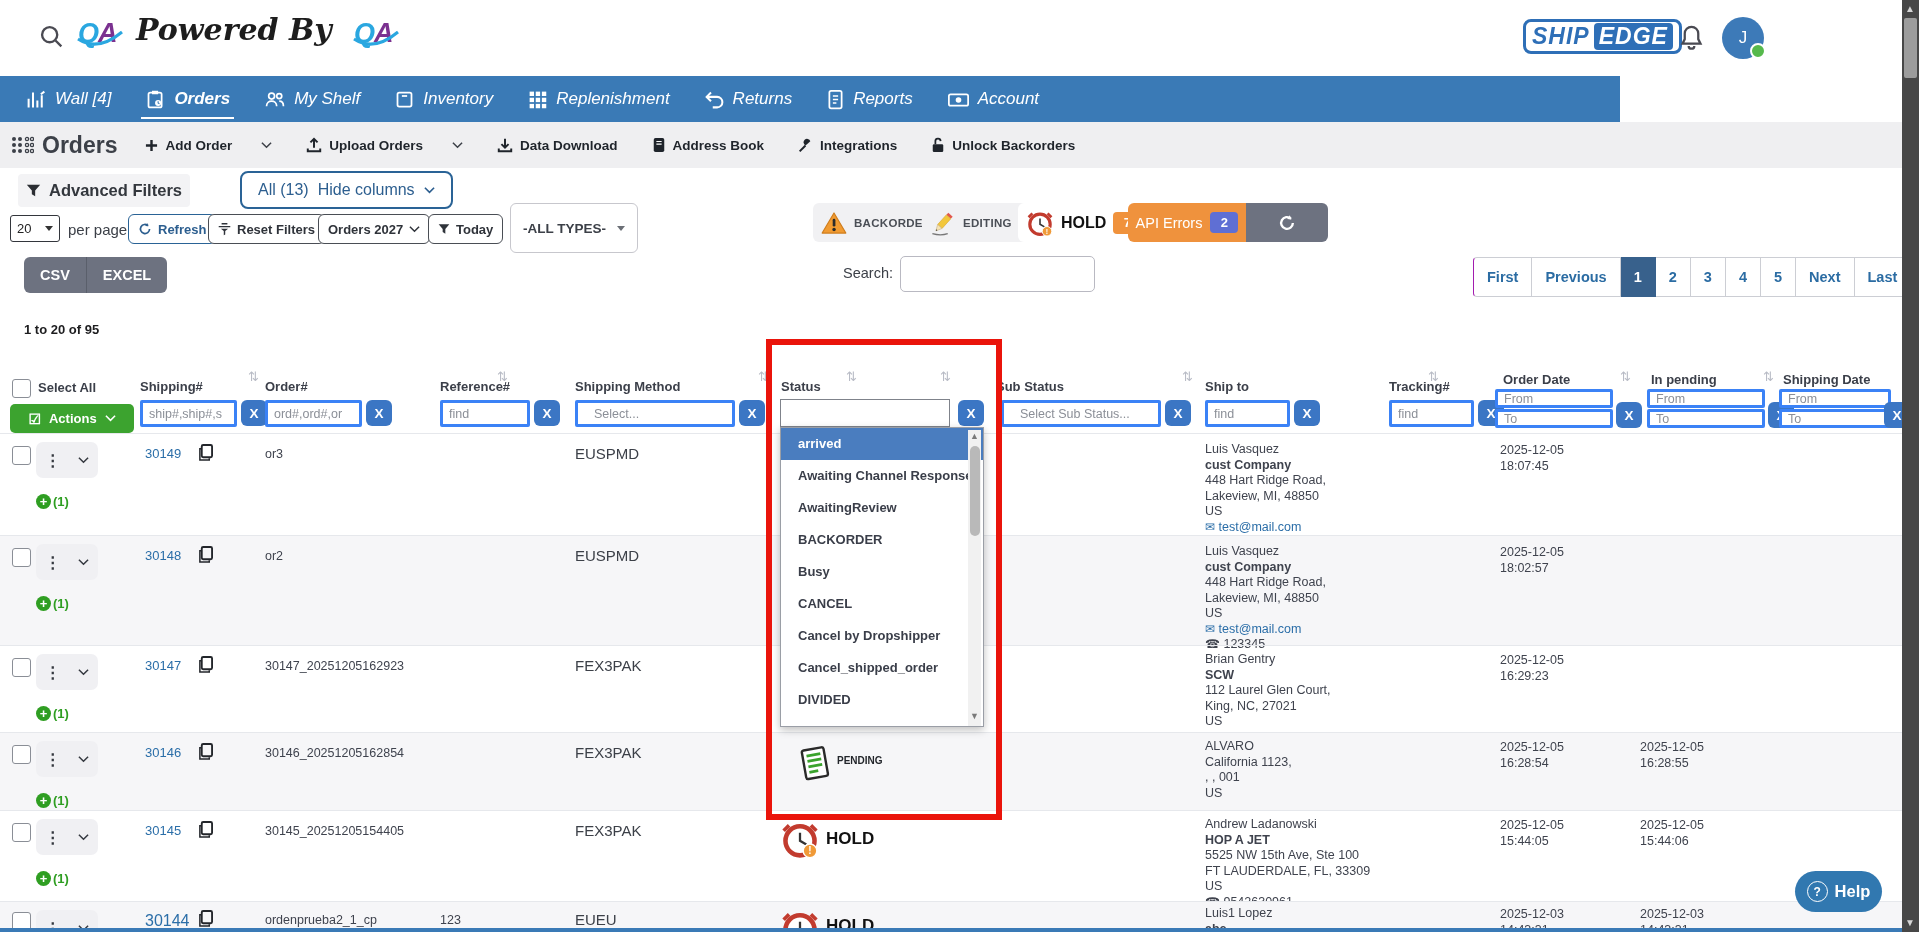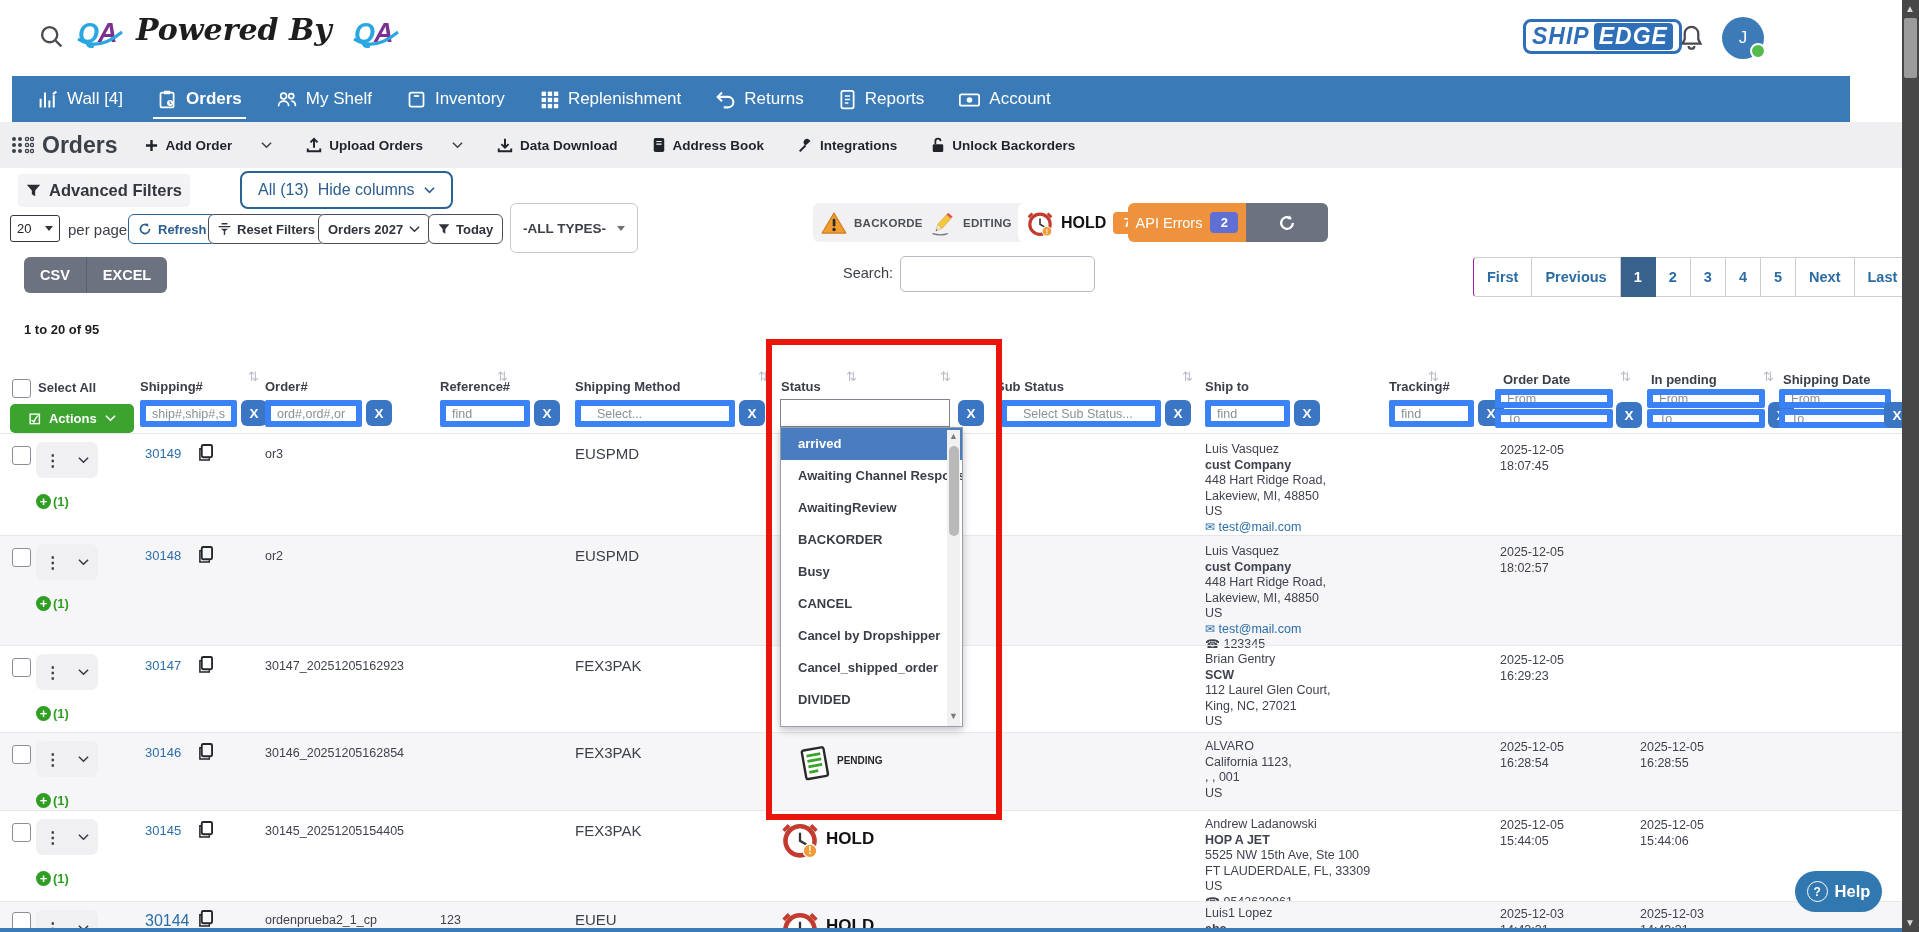--- a/index.html
+++ b/index.html
@@ -10,21 +10,21 @@
   
   .hdr{position:absolute;left:0;top:0;width:1902px;height:76px;background:#fff;}
   .powered{font-family:"DejaVu Serif",serif;font-style:italic;font-weight:bold;font-size:30px;color:#1d1d1d;}
   .selogo{display:inline-flex;align-items:center;border:3px solid #2e6fb7;border-radius:8px;padding:1px 6px;background:#fff;}
   .selogo .ship{color:#2e6fb7;font-weight:900;font-style:italic;font-size:23px;letter-spacing:1px;}
   .selogo .edge{background:#2e6fb7;color:#fff;font-weight:900;font-style:italic;font-size:23px;padding:0 5px;margin-left:4px;border-radius:4px;letter-spacing:1px;}
   .avatar{width:42px;height:42px;border-radius:50%;background:#3d7ab8;color:#fff;font-size:17px;display:flex;align-items:center;justify-content:center;position:relative;}
   .avatar .dot{position:absolute;right:-2px;bottom:0;width:12px;height:12px;border-radius:50%;background:#56b94c;border:2px solid #fff;}
 
   
-  .nav{position:absolute;left:12px;top:76px;width:1838px;height:46px;background:#3a7ab6;display:flex;align-items:center;padding-left:26px;box-sizing:border-box;gap:34px;}
+  .nav{position:absolute;left:0;top:76px;width:1620px;height:46px;background:#3a7ab6;display:flex;align-items:center;padding-left:26px;box-sizing:border-box;gap:34px;font-style:italic;}
   .navitem{display:flex;align-items:center;gap:8px;color:#fff;font-size:17px;height:100%;position:relative;cursor:pointer;}
   .navitem.active{font-weight:bold;}
   .navitem.active::after{content:"";position:absolute;left:-4px;right:-4px;bottom:3px;height:2px;background:#fff;}
 
   
   .tb{position:absolute;left:0;top:122px;width:1902px;height:46px;background:#efeff1;display:flex;align-items:center;padding-left:10px;box-sizing:border-box;}
   .tb-title{font-size:23px;font-weight:bold;color:#3c4048;margin:0 28px 0 8px;}
   .tbtn{display:flex;align-items:center;gap:7px;font-size:13.5px;font-weight:bold;color:#1f242b;margin-right:34px;cursor:pointer;white-space:nowrap;}
   .chev{width:11px;height:11px;}
 
@@ -57,21 +57,21 @@
   .searchin{position:absolute;left:900px;top:256px;width:195px;height:36px;border:1px solid #b9b9c2;border-radius:5px;box-sizing:border-box;padding:0 8px;font-size:14px;font-family:inherit;}
   .pager{position:absolute;left:1473px;top:257px;display:flex;}
   .pager .pg{height:40px;padding:0 13px;border:1px solid #ccced4;border-left:none;background:#fff;color:#2b6ca3;font-size:14.5px;font-weight:bold;display:flex;align-items:center;cursor:pointer;font-family:inherit;}
   .pager .pg:first-child{border-left:1px solid #a21caf;border-radius:4px 0 0 4px;}
   .pager .pg:last-child{border-radius:0 4px 4px 0;}
   .pager .pg.active{background:#38618c;color:#fff;border-color:#38618c;}
   .summary{position:absolute;left:24px;top:322px;font-size:13px;font-weight:bold;color:#1d1d1f;}
 
   
   .col-label{position:absolute;font-size:13px;font-weight:bold;color:#3b3f49;white-space:nowrap;}
-  .fin{position:absolute;height:27px;border:6px solid #3b82f6;border-radius:2px;font-size:12.5px;padding:0 6px;color:#50545c;box-sizing:border-box;background:#fff;font-family:inherit;}
+  .fin{position:absolute;height:27px;border:3px solid #3b82f6;border-radius:2px;font-size:12.5px;padding:0 6px;color:#50545c;box-sizing:border-box;background:#fff;font-family:inherit;}
   .fin::placeholder{color:#8b8f97;}
   .fsel{display:flex;align-items:center;color:#8b8f97;padding-left:16px;}
   .xb{position:absolute;width:26px;height:26px;background:#3b76c4;border:none;border-radius:6px;color:#fff;font-weight:bold;font-size:13.5px;display:flex;align-items:center;justify-content:center;cursor:pointer;font-family:inherit;}
   .sorti{position:absolute;color:#b9bcc6;font-size:13px;}
   .cb{display:inline-block;width:17px;height:17px;border:1.5px solid #8a8e96;border-radius:3px;background:#fff;vertical-align:middle;}
   .actionsbtn{position:absolute;left:10px;top:404px;width:124px;height:29px;background:#3ca32f;border:none;border-radius:5px;color:#fff;font-weight:bold;font-size:13px;display:flex;align-items:center;justify-content:center;gap:8px;cursor:pointer;font-family:inherit;}
 
   
   .row{position:absolute;left:0;width:1902px;border-top:1px solid #e6e8ec;box-sizing:border-box;}
   .row.alt{background:#f6f6f8;}
@@ -83,21 +83,21 @@
   .qty{position:absolute;left:36px;top:60px;display:flex;align-items:center;gap:2px;color:#2f9e22;font-weight:bold;font-size:13px;}
   .pluscirc{width:15px;height:15px;border-radius:50%;background:#2f9e22;color:#fff;font-size:13px;line-height:15px;text-align:center;font-weight:bold;}
   .shipto{line-height:15.5px;}
   .shipto .co{font-weight:bold;}
   .icn{font-size:12px;}
   .holdword{font-size:17px;font-weight:bold;color:#111;}
   .pendword{font-size:10px;font-weight:bold;color:#23262b;}
 
   
   .sddin{position:absolute;left:780px;top:399px;width:170px;height:28px;border:1px solid #7f838b;background:#fff;box-sizing:border-box;z-index:41;}
-  .sddlist{position:absolute;left:780px;top:427px;width:183px;height:300px;background:#fff;border:1px solid #9a9ea6;box-shadow:0 3px 8px rgba(0,0,0,.25);z-index:42;overflow:hidden;box-sizing:border-box;}
+  .sddlist{position:absolute;left:780px;top:427px;width:204px;height:300px;background:#fff;border:1px solid #9a9ea6;box-shadow:0 3px 8px rgba(0,0,0,.25);z-index:42;overflow:hidden;box-sizing:border-box;}
   .opt{height:32px;line-height:32px;padding-left:17px;font-size:13px;font-weight:bold;color:#3a3e49;cursor:pointer;white-space:nowrap;}
   .opt.sel{background:#4a7dbf;color:#fff;}
   .sdscroll{position:absolute;right:2px;top:2px;width:13px;height:296px;background:#f1f1f1;}
   .sdthumb{position:absolute;left:1.5px;top:16px;width:10px;height:90px;background:#b9b9b9;border-radius:5px;}
   .sdsar{position:absolute;left:2px;font-size:9px;color:#7a7a7a;}
 
   
   .redbox{position:absolute;left:766px;top:339px;width:236px;height:481px;border:6px solid #ea140b;z-index:60;pointer-events:none;box-sizing:border-box;}
 
   

